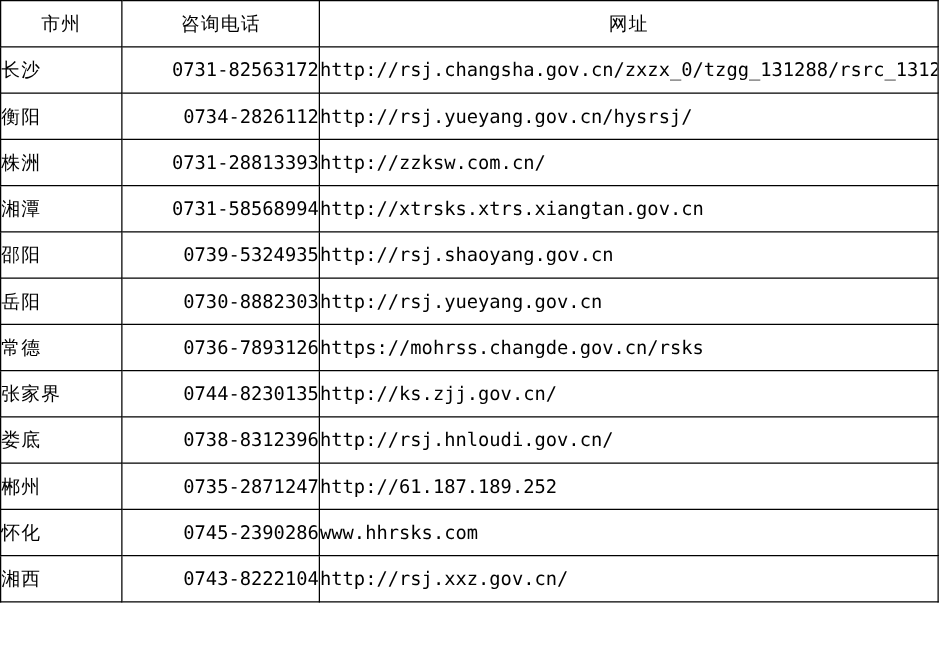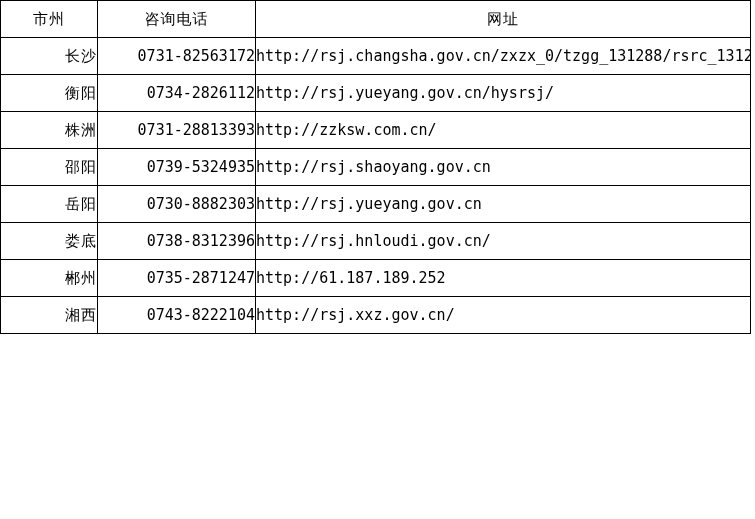--- a/index.html
+++ b/index.html
@@ -42,21 +42,21 @@
   table.contact-table th {
     text-align: center;
   }
   .head-city, .head-phone, .head-url {
     font-family: "Liberation Sans", sans-serif;
     font-size: 15px;
     font-weight: bold;
     letter-spacing: 1px;
   }
   .cell-city {
-    text-align: right;
+    text-align: left;
     font-family: Liberation Serif, serif;
     font-size: 15px;
     letter-spacing: 1px;
     margin-left: 47px;
   }
   .cell-phone {
     text-align: right;
     font-family: "DejaVu Sans Mono", monospace;
     font-size: 13.5px;
   }
@@ -96,39 +96,59 @@
         <td class="cell-city">衡阳</td>
         <td class="cell-phone">0734-2826112</td>
         <td class="cell-url">http://rsj.yueyang.gov.cn/hysrsj/</td>
       </tr>
       <tr>
         <td class="cell-city">株洲</td>
         <td class="cell-phone">0731-28813393</td>
         <td class="cell-url">http://zzksw.com.cn/</td>
       </tr>
       <tr>
+        <td class="cell-city">湘潭</td>
+        <td class="cell-phone">0731-58568994</td>
+        <td class="cell-url">http://xtrsks.xtrs.xiangtan.gov.cn</td>
+      </tr>
+      <tr>
         <td class="cell-city">邵阳</td>
         <td class="cell-phone">0739-5324935</td>
         <td class="cell-url">http://rsj.shaoyang.gov.cn</td>
       </tr>
       <tr>
         <td class="cell-city">岳阳</td>
         <td class="cell-phone">0730-8882303</td>
         <td class="cell-url">http://rsj.yueyang.gov.cn</td>
+      </tr>
+      <tr>
+        <td class="cell-city">常德</td>
+        <td class="cell-phone">0736-7893126</td>
+        <td class="cell-url">https://mohrss.changde.gov.cn/rsks</td>
+      </tr>
+      <tr>
+        <td class="cell-city">张家界</td>
+        <td class="cell-phone">0744-8230135</td>
+        <td class="cell-url">http://ks.zjj.gov.cn/</td>
       </tr>
       <tr>
         <td class="cell-city">娄底</td>
         <td class="cell-phone">0738-8312396</td>
         <td class="cell-url">http://rsj.hnloudi.gov.cn/</td>
       </tr>
       <tr>
         <td class="cell-city">郴州</td>
         <td class="cell-phone">0735-2871247</td>
         <td class="cell-url">http://61.187.189.252</td>
       </tr>
       <tr>
+        <td class="cell-city">怀化</td>
+        <td class="cell-phone">0745-2390286</td>
+        <td class="cell-url">www.hhrsks.com</td>
+      </tr>
+      <tr>
         <td class="cell-city">湘西</td>
         <td class="cell-phone">0743-8222104</td>
         <td class="cell-url">http://rsj.xxz.gov.cn/</td>
       </tr>
     </tbody>
   </table>
 </div>
 
 </body></html>

